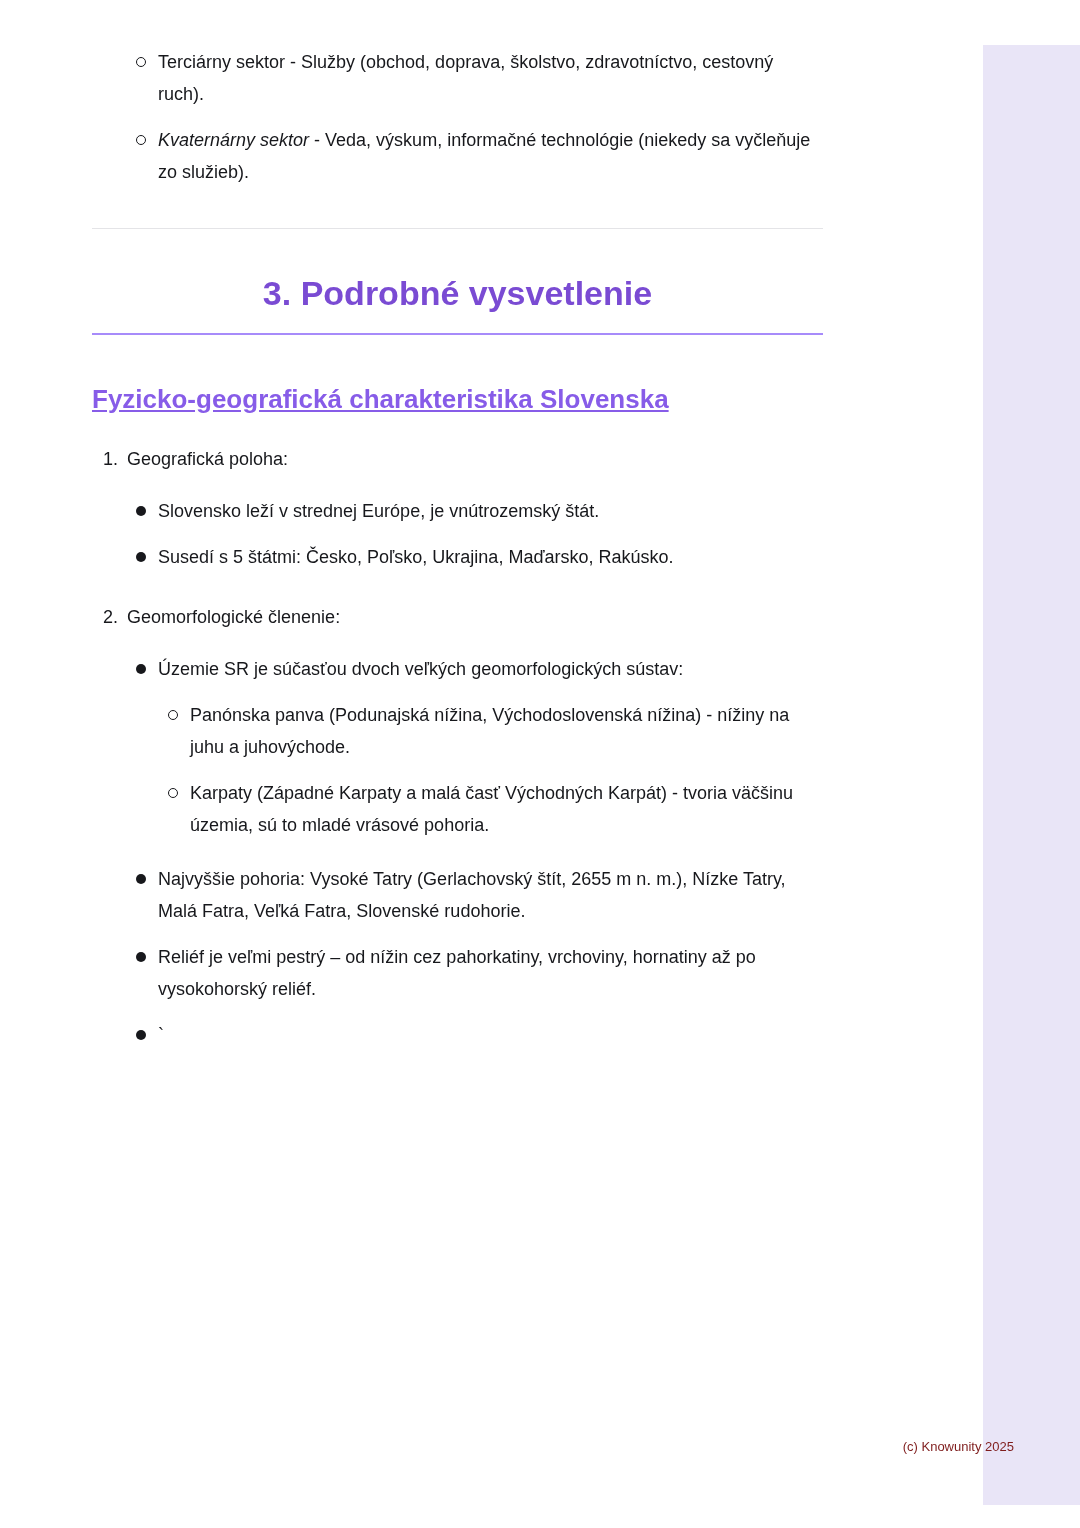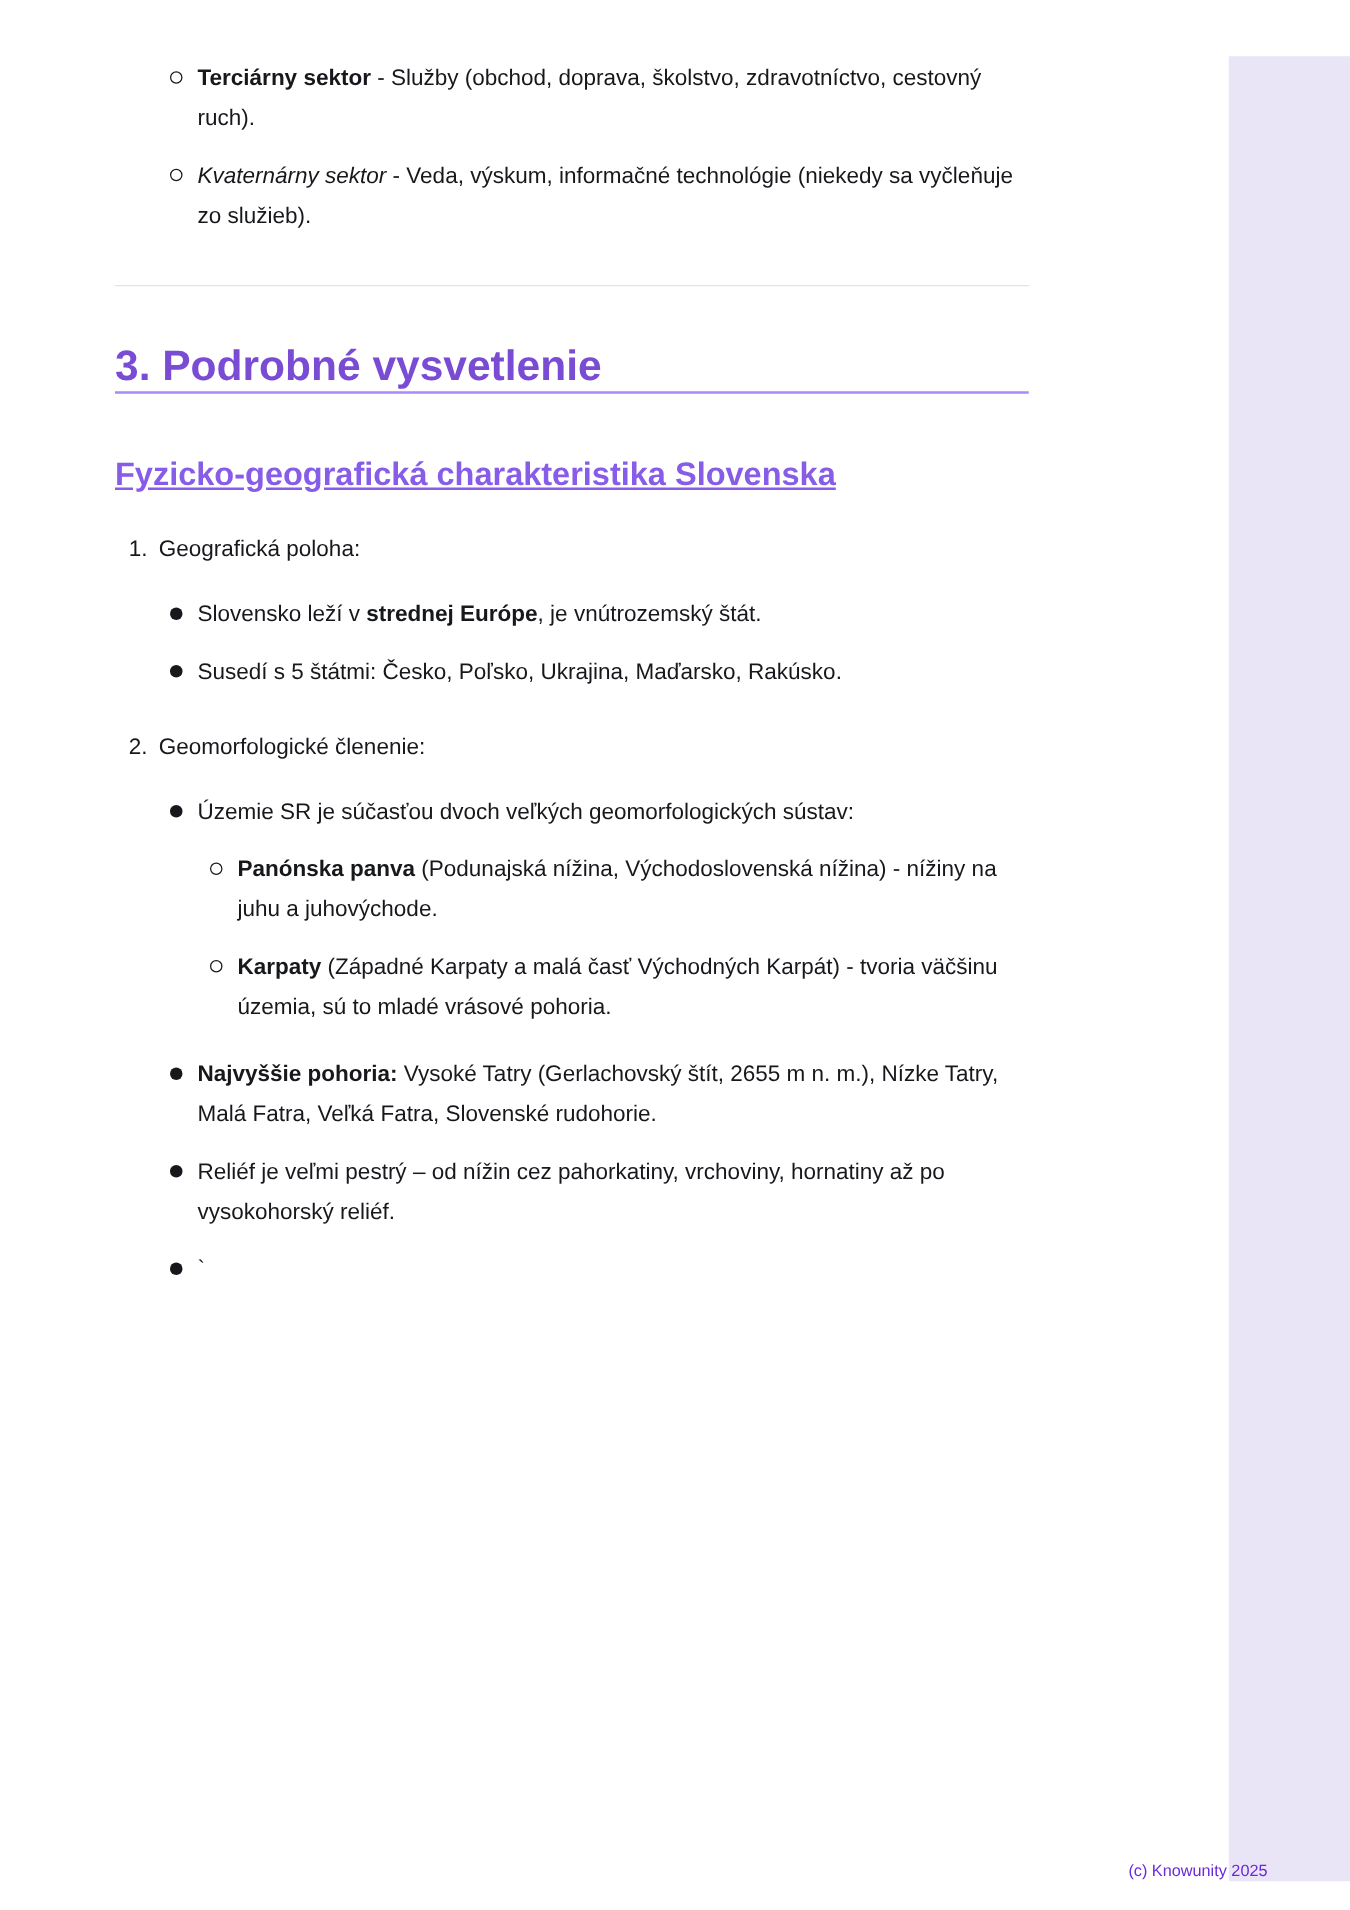--- a/index.html
+++ b/index.html
@@ -32,37 +32,39 @@
 
   
   .li { display: flex; margin-bottom: 14px; }
   .li .txt { margin: 0; font-size: 18px; line-height: 32px; }
   .marker { flex: 0 0 auto; width: 10px; height: 10px; border-radius: 50%; margin-right: 12px; box-sizing: border-box; }
   .ring { border: 1.7px solid #17181c; margin-top: 11px; }
   .dot  { background: #17181c; margin-top: 11px; }
   .lvl1 .marker { margin-left: 44px; }
   .lvl2 .marker { margin-left: 76px; }
   .li.mt { margin-top: 22px; justify-content: space-between; }
-  .txt b { font-weight: bold; }
+  .txt b { font-weight: normal; }
   .txt i { font-style: italic; }
 
   .divider {
     border: none;
     border-top: 1px solid #e4e4e7;
     margin: 40px 0 0 0;
     width: 731px;
   }
 
   .h1 {
     margin: 44px 0 0 0;
     font-size: 34px;
     line-height: 40px;
     font-weight: bold;
     color: #7a4bd3;
+    padding-bottom: 20px;
     border-bottom: 2px solid #a78bfa;
+    text-align: center;
   }
 
   .h2 {
     margin: 48px 0 0 0;
     font-size: 26px;
     line-height: 32px;
     font-weight: bold;
     color: #875ce8;
     text-decoration: underline;
   }
@@ -73,25 +75,25 @@
     font-size: 18px;
     line-height: 28px;
   }
   .num-row .num { margin-right: 9px; }
   .num-row .h { font-weight: normal; }
 
   .bullets { margin-top: 22px; }
 
   .footer {
     position: absolute;
-    top: 1489px;
+    top: 1439px;
     right: 66px;
     font-size: 13px;
     line-height: 16px;
-    color: #6d28d9;
+    color: #7f1d1d;
   }
 </style>
 </head>
 <body>
 
 <div class="page">
 
   <div class="side-strip"></div>
 
   <div class="content">

